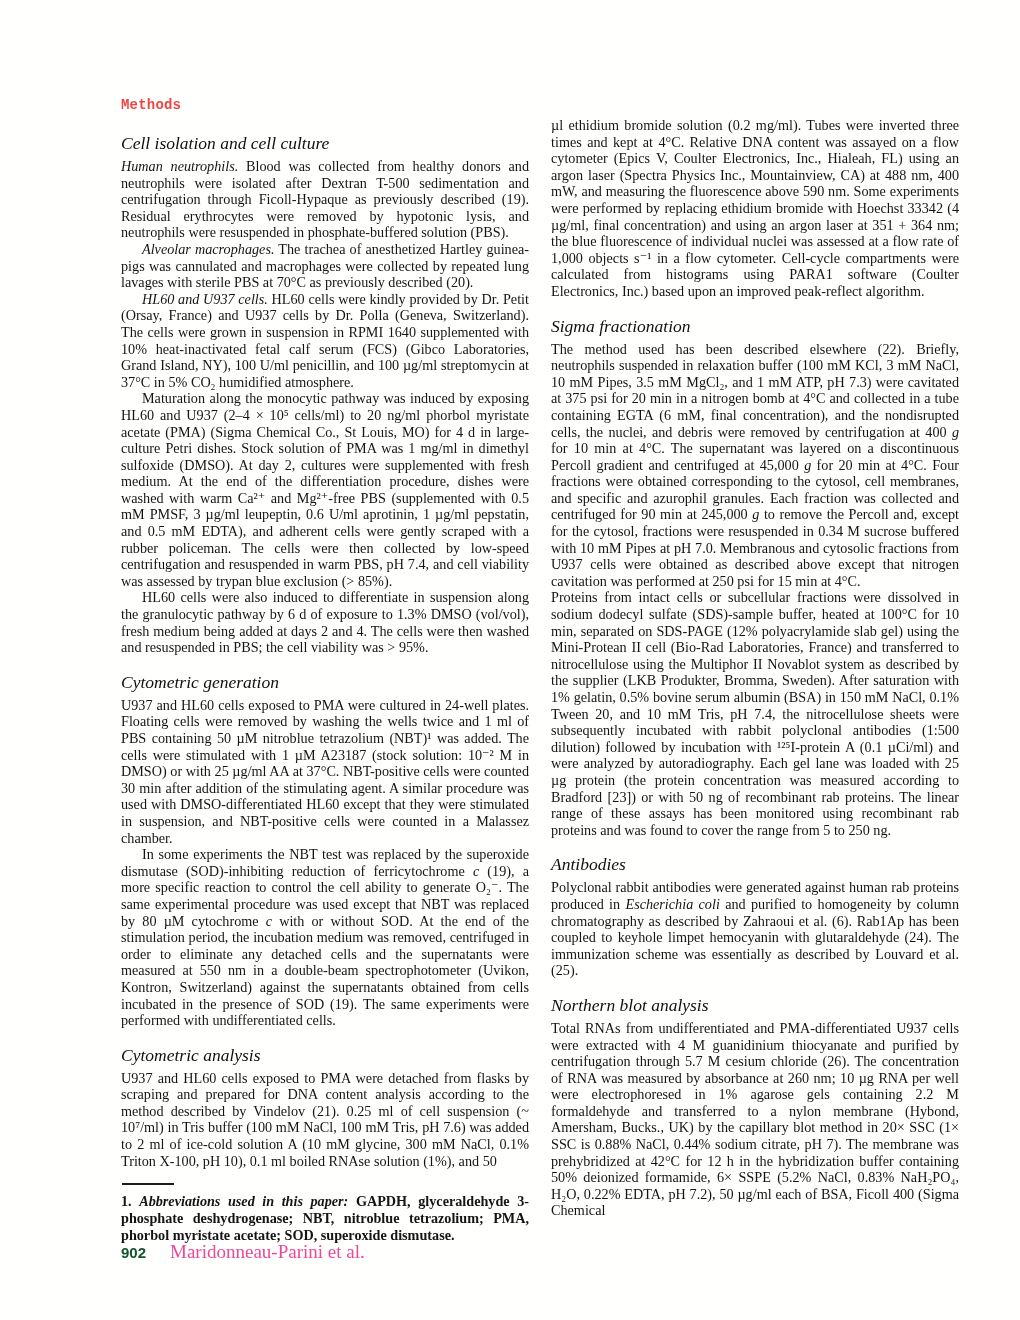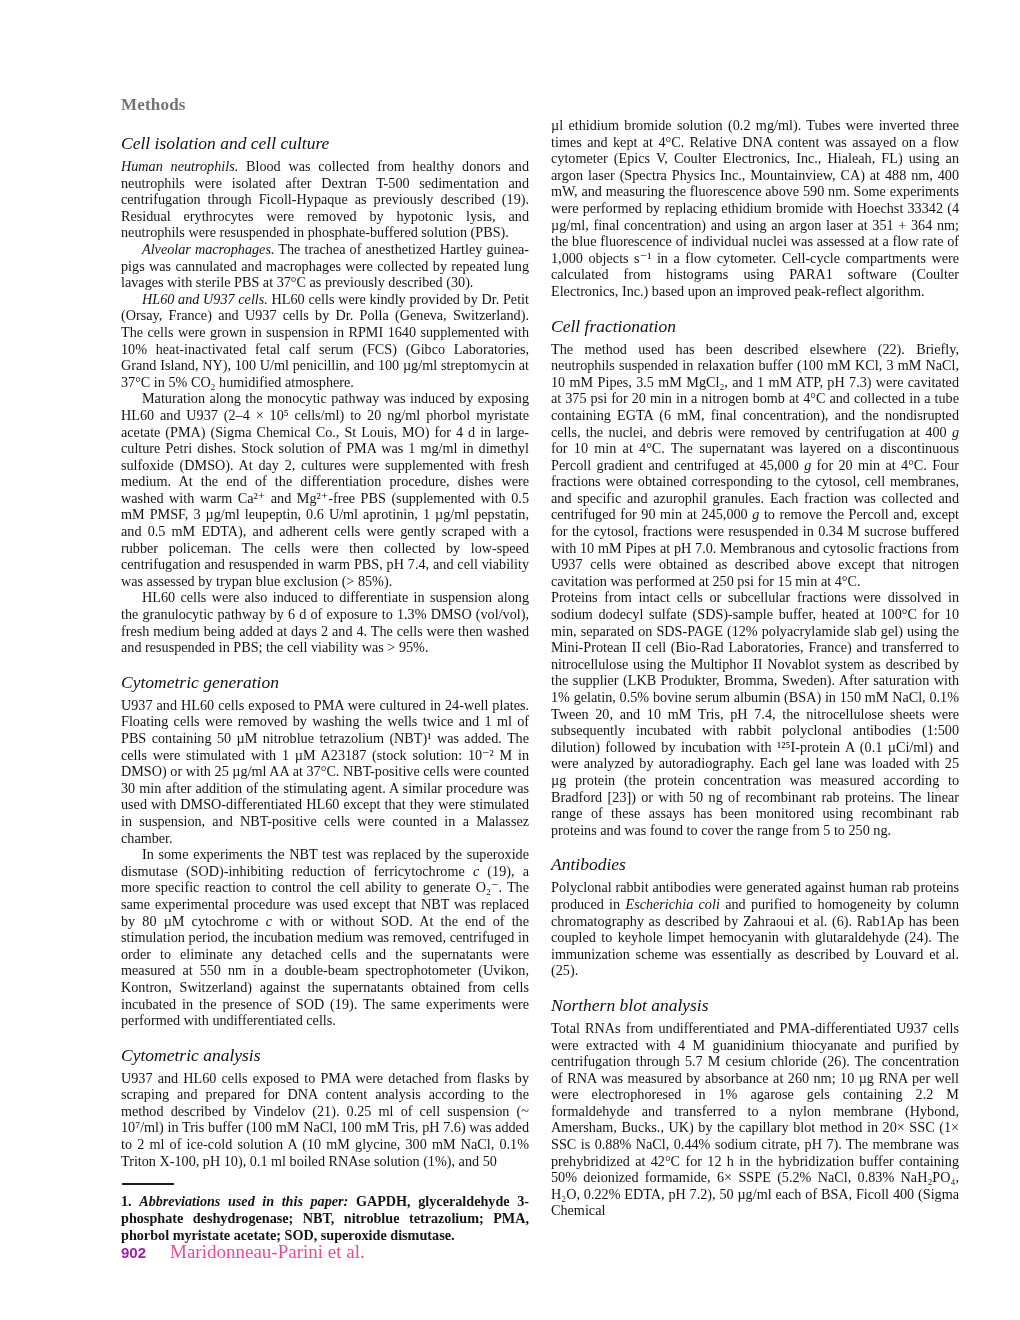--- a/index.html
+++ b/index.html
@@ -8,71 +8,71 @@
     width:1020px;height:1320px;
     background:#fffffe;
     overflow:hidden;
     font-family:"Liberation Serif","DejaVu Serif",serif;
     color:#141414;
   }
   .col{position:absolute;width:408px;font-size:14.2px;line-height:16.6px;}
   .col-left{left:121px;top:95px;}
   .col-right{left:551px;top:117px;}
   .methods-heading{
-    font-family:Liberation Serif, serif;
-    font-weight:bold;font-size:17px;line-height:20px;
-    letter-spacing:.2px;color:#737373;
+    font-family:Liberation Mono, monospace;
+    font-weight:bold;font-size:14px;line-height:20px;
+    letter-spacing:.2px;color:#ef4444;
     margin:0 0 18px 0;
   }
   .sec-title{
     font-family:"Liberation Serif","DejaVu Serif",serif;
     font-style:italic;font-weight:400;
     font-size:17.5px;line-height:20px;
     margin:16px 0 5px 0;color:#101010;
   }
   .sections > .sec-title:first-child{margin-top:0;}
   .body-para{margin:0;text-align:justify;}
   .indent{text-indent:21px;}
   .it{font-style:italic;margin-top:17px;}
   .footnote{margin-top:14px;}
   .footnote-rule{width:52px;border-top:2px solid #1d1d1d;margin:0 0 8px 1px;height:0;}
   .footnote-text{margin:0;text-align:justify;font-size:14.2px;line-height:17px;font-weight:bold;}
   .footer{position:absolute;left:121px;top:1241px;white-space:nowrap;}
-  .page-num{font-family:"Liberation Sans",sans-serif;font-weight:bold;font-size:15px;color:#a21caf;}
+  .page-num{font-family:"Liberation Sans",sans-serif;font-weight:bold;font-size:15px;color:#14532d;}
   .authors{font-size:19px;margin-left:24px;color:#ec4899;}
 </style>
 </head>
 <body>
 
 <div class="page">
 
   <div class="col col-left">
     <h1 class="methods-heading">Methods</h1>
     <div class="sections" id="left-sections">
         <h2 class="sec-title">Cell isolation and cell culture</h2>
         <p class="body-para"><span class="it">Human neutrophils.</span><span> Blood was collected from healthy donors and neutrophils were isolated after Dextran T-500 sedimentation and centrifugation through Ficoll-Hypaque as previously described (19). Residual erythrocytes were removed by hypotonic lysis, and neutrophils were resuspended in phosphate-buffered solution (PBS).</span></p>
-        <p class="body-para indent"><span class="it">Alveolar macrophages.</span><span> The trachea of anesthetized Hartley guinea-pigs was cannulated and macrophages were collected by repeated lung lavages with sterile PBS at 37°C as previously described (30).</span></p>
+        <p class="body-para indent"><span class="it">Alveolar macrophages.</span><span> The trachea of anesthetized Hartley guinea-pigs was cannulated and macrophages were collected by repeated lung lavages with sterile PBS at 70°C as previously described (20).</span></p>
         <p class="body-para indent"><span class="it">HL60 and U937 cells.</span><span> HL60 cells were kindly provided by Dr. Petit (Orsay, France) and U937 cells by Dr. Polla (Geneva, Switzerland). The cells were grown in suspension in RPMI 1640 supplemented with 10% heat-inactivated fetal calf serum (FCS) (Gibco Laboratories, Grand Island, NY), 100 U/ml penicillin, and 100 µg/ml streptomycin at 37°C in 5% CO₂ humidified atmosphere.</span></p>
         <p class="body-para indent"><span>Maturation along the monocytic pathway was induced by exposing HL60 and U937 (2–4 × 10⁵ cells/ml) to 20 ng/ml phorbol myristate acetate (PMA) (Sigma Chemical Co., St Louis, MO) for 4 d in large-culture Petri dishes. Stock solution of PMA was 1 mg/ml in dimethyl sulfoxide (DMSO). At day 2, cultures were supplemented with fresh medium. At the end of the differentiation procedure, dishes were washed with warm Ca²⁺ and Mg²⁺-free PBS (supplemented with 0.5 mM PMSF, 3 µg/ml leupeptin, 0.6 U/ml aprotinin, 1 µg/ml pepstatin, and 0.5 mM EDTA), and adherent cells were gently scraped with a rubber policeman. The cells were then collected by low-speed centrifugation and resuspended in warm PBS, pH 7.4, and cell viability was assessed by trypan blue exclusion (&gt; 85%).</span></p>
         <p class="body-para indent"><span>HL60 cells were also induced to differentiate in suspension along the granulocytic pathway by 6 d of exposure to 1.3% DMSO (vol/vol), fresh medium being added at days 2 and 4. The cells were then washed and resuspended in PBS; the cell viability was &gt; 95%.</span></p>
         <h2 class="sec-title">Cytometric generation</h2>
         <p class="body-para"><span>U937 and HL60 cells exposed to PMA were cultured in 24-well plates. Floating cells were removed by washing the wells twice and 1 ml of PBS containing 50 µM nitroblue tetrazolium (NBT)¹ was added. The cells were stimulated with 1 µM A23187 (stock solution: 10⁻² M in DMSO) or with 25 µg/ml AA at 37°C. NBT-positive cells were counted 30 min after addition of the stimulating agent. A similar procedure was used with DMSO-differentiated HL60 except that they were stimulated in suspension, and NBT-positive cells were counted in a Malassez chamber.</span></p>
         <p class="body-para indent"><span>In some experiments the NBT test was replaced by the superoxide dismutase (SOD)-inhibiting reduction of ferricytochrome </span><span class="it">c</span><span> (19), a more specific reaction to control the cell ability to generate O₂⁻. The same experimental procedure was used except that NBT was replaced by 80 µM cytochrome </span><span class="it">c</span><span> with or without SOD. At the end of the stimulation period, the incubation medium was removed, centrifuged in order to eliminate any detached cells and the supernatants were measured at 550 nm in a double-beam spectrophotometer (Uvikon, Kontron, Switzerland) against the supernatants obtained from cells incubated in the presence of SOD (19). The same experiments were performed with undifferentiated cells.</span></p>
         <h2 class="sec-title">Cytometric analysis</h2>
         <p class="body-para"><span>U937 and HL60 cells exposed to PMA were detached from flasks by scraping and prepared for DNA content analysis according to the method described by Vindelov (21). 0.25 ml of cell suspension (~ 10⁷/ml) in Tris buffer (100 mM NaCl, 100 mM Tris, pH 7.6) was added to 2 ml of ice-cold solution A (10 mM glycine, 300 mM NaCl, 0.1% Triton X-100, pH 10), 0.1 ml boiled RNAse solution (1%), and 50</span></p>
       </div>
     <div class="footnote">
       <div class="footnote-rule"></div>
       <p class="footnote-text" id="footnote-text"><span>1. </span><span class="it">Abbreviations used in this paper:</span><span> GAPDH, glyceraldehyde 3-phosphate deshydrogenase; NBT, nitroblue tetrazolium; PMA, phorbol myristate acetate; SOD, superoxide dismutase.</span></p>
     </div>
   </div>
 
   <div class="col col-right sections" id="right-sections">
       <p class="body-para"><span>µl ethidium bromide solution (0.2 mg/ml). Tubes were inverted three times and kept at 4°C. Relative DNA content was assayed on a flow cytometer (Epics V, Coulter Electronics, Inc., Hialeah, FL) using an argon laser (Spectra Physics Inc., Mountainview, CA) at 488 nm, 400 mW, and measuring the fluorescence above 590 nm. Some experiments were performed by replacing ethidium bromide with Hoechst 33342 (4 µg/ml, final concentration) and using an argon laser at 351 + 364 nm; the blue fluorescence of individual nuclei was assessed at a flow rate of 1,000 objects s⁻¹ in a flow cytometer. Cell-cycle compartments were calculated from histograms using PARA1 software (Coulter Electronics, Inc.) based upon an improved peak-reflect algorithm.</span></p>
-      <h2 class="sec-title">Cell fractionation</h2>
+      <h2 class="sec-title">Sigma fractionation</h2>
       <p class="body-para"><span>The method used has been described elsewhere (22). Briefly, neutrophils suspended in relaxation buffer (100 mM KCl, 3 mM NaCl, 10 mM Pipes, 3.5 mM MgCl₂, and 1 mM ATP, pH 7.3) were cavitated at 375 psi for 20 min in a nitrogen bomb at 4°C and collected in a tube containing EGTA (6 mM, final concentration), and the nondisrupted cells, the nuclei, and debris were removed by centrifugation at 400 </span><span class="it">g</span><span> for 10 min at 4°C. The supernatant was layered on a discontinuous Percoll gradient and centrifuged at 45,000 </span><span class="it">g</span><span> for 20 min at 4°C. Four fractions were obtained corresponding to the cytosol, cell membranes, and specific and azurophil granules. Each fraction was collected and centrifuged for 90 min at 245,000 </span><span class="it">g</span><span> to remove the Percoll and, except for the cytosol, fractions were resuspended in 0.34 M sucrose buffered with 10 mM Pipes at pH 7.0. Membranous and cytosolic fractions from U937 cells were obtained as described above except that nitrogen cavitation was performed at 250 psi for 15 min at 4°C.</span></p>
       <p class="body-para"><span>Proteins from intact cells or subcellular fractions were dissolved in sodium dodecyl sulfate (SDS)-sample buffer, heated at 100°C for 10 min, separated on SDS-PAGE (12% polyacrylamide slab gel) using the Mini-Protean II cell (Bio-Rad Laboratories, France) and transferred to nitrocellulose using the Multiphor II Novablot system as described by the supplier (LKB Produkter, Bromma, Sweden). After saturation with 1% gelatin, 0.5% bovine serum albumin (BSA) in 150 mM NaCl, 0.1% Tween 20, and 10 mM Tris, pH 7.4, the nitrocellulose sheets were subsequently incubated with rabbit polyclonal antibodies (1:500 dilution) followed by incubation with ¹²⁵I-protein A (0.1 µCi/ml) and were analyzed by autoradiography. Each gel lane was loaded with 25 µg protein (the protein concentration was measured according to Bradford [23]) or with 50 ng of recombinant rab proteins. The linear range of these assays has been monitored using recombinant rab proteins and was found to cover the range from 5 to 250 ng.</span></p>
       <h2 class="sec-title">Antibodies</h2>
       <p class="body-para"><span>Polyclonal rabbit antibodies were generated against human rab proteins produced in </span><span class="it">Escherichia coli</span><span> and purified to homogeneity by column chromatography as described by Zahraoui et al. (6). Rab1Ap has been coupled to keyhole limpet hemocyanin with glutaraldehyde (24). The immunization scheme was essentially as described by Louvard et al. (25).</span></p>
       <h2 class="sec-title">Northern blot analysis</h2>
       <p class="body-para"><span>Total RNAs from undifferentiated and PMA-differentiated U937 cells were extracted with 4 M guanidinium thiocyanate and purified by centrifugation through 5.7 M cesium chloride (26). The concentration of RNA was measured by absorbance at 260 nm; 10 µg RNA per well were electrophoresed in 1% agarose gels containing 2.2 M formaldehyde and transferred to a nylon membrane (Hybond, Amersham, Bucks., UK) by the capillary blot method in 20× SSC (1× SSC is 0.88% NaCl, 0.44% sodium citrate, pH 7). The membrane was prehybridized at 42°C for 12 h in the hybridization buffer containing 50% deionized formamide, 6× SSPE (5.2% NaCl, 0.83% NaH₂PO₄, H₂O, 0.22% EDTA, pH 7.2), 50 µg/ml each of BSA, Ficoll 400 (Sigma Chemical</span></p>
     </div>
 
   <div class="footer">
     <span class="page-num">902</span><span class="authors">Maridonneau-Parini et al.</span>

